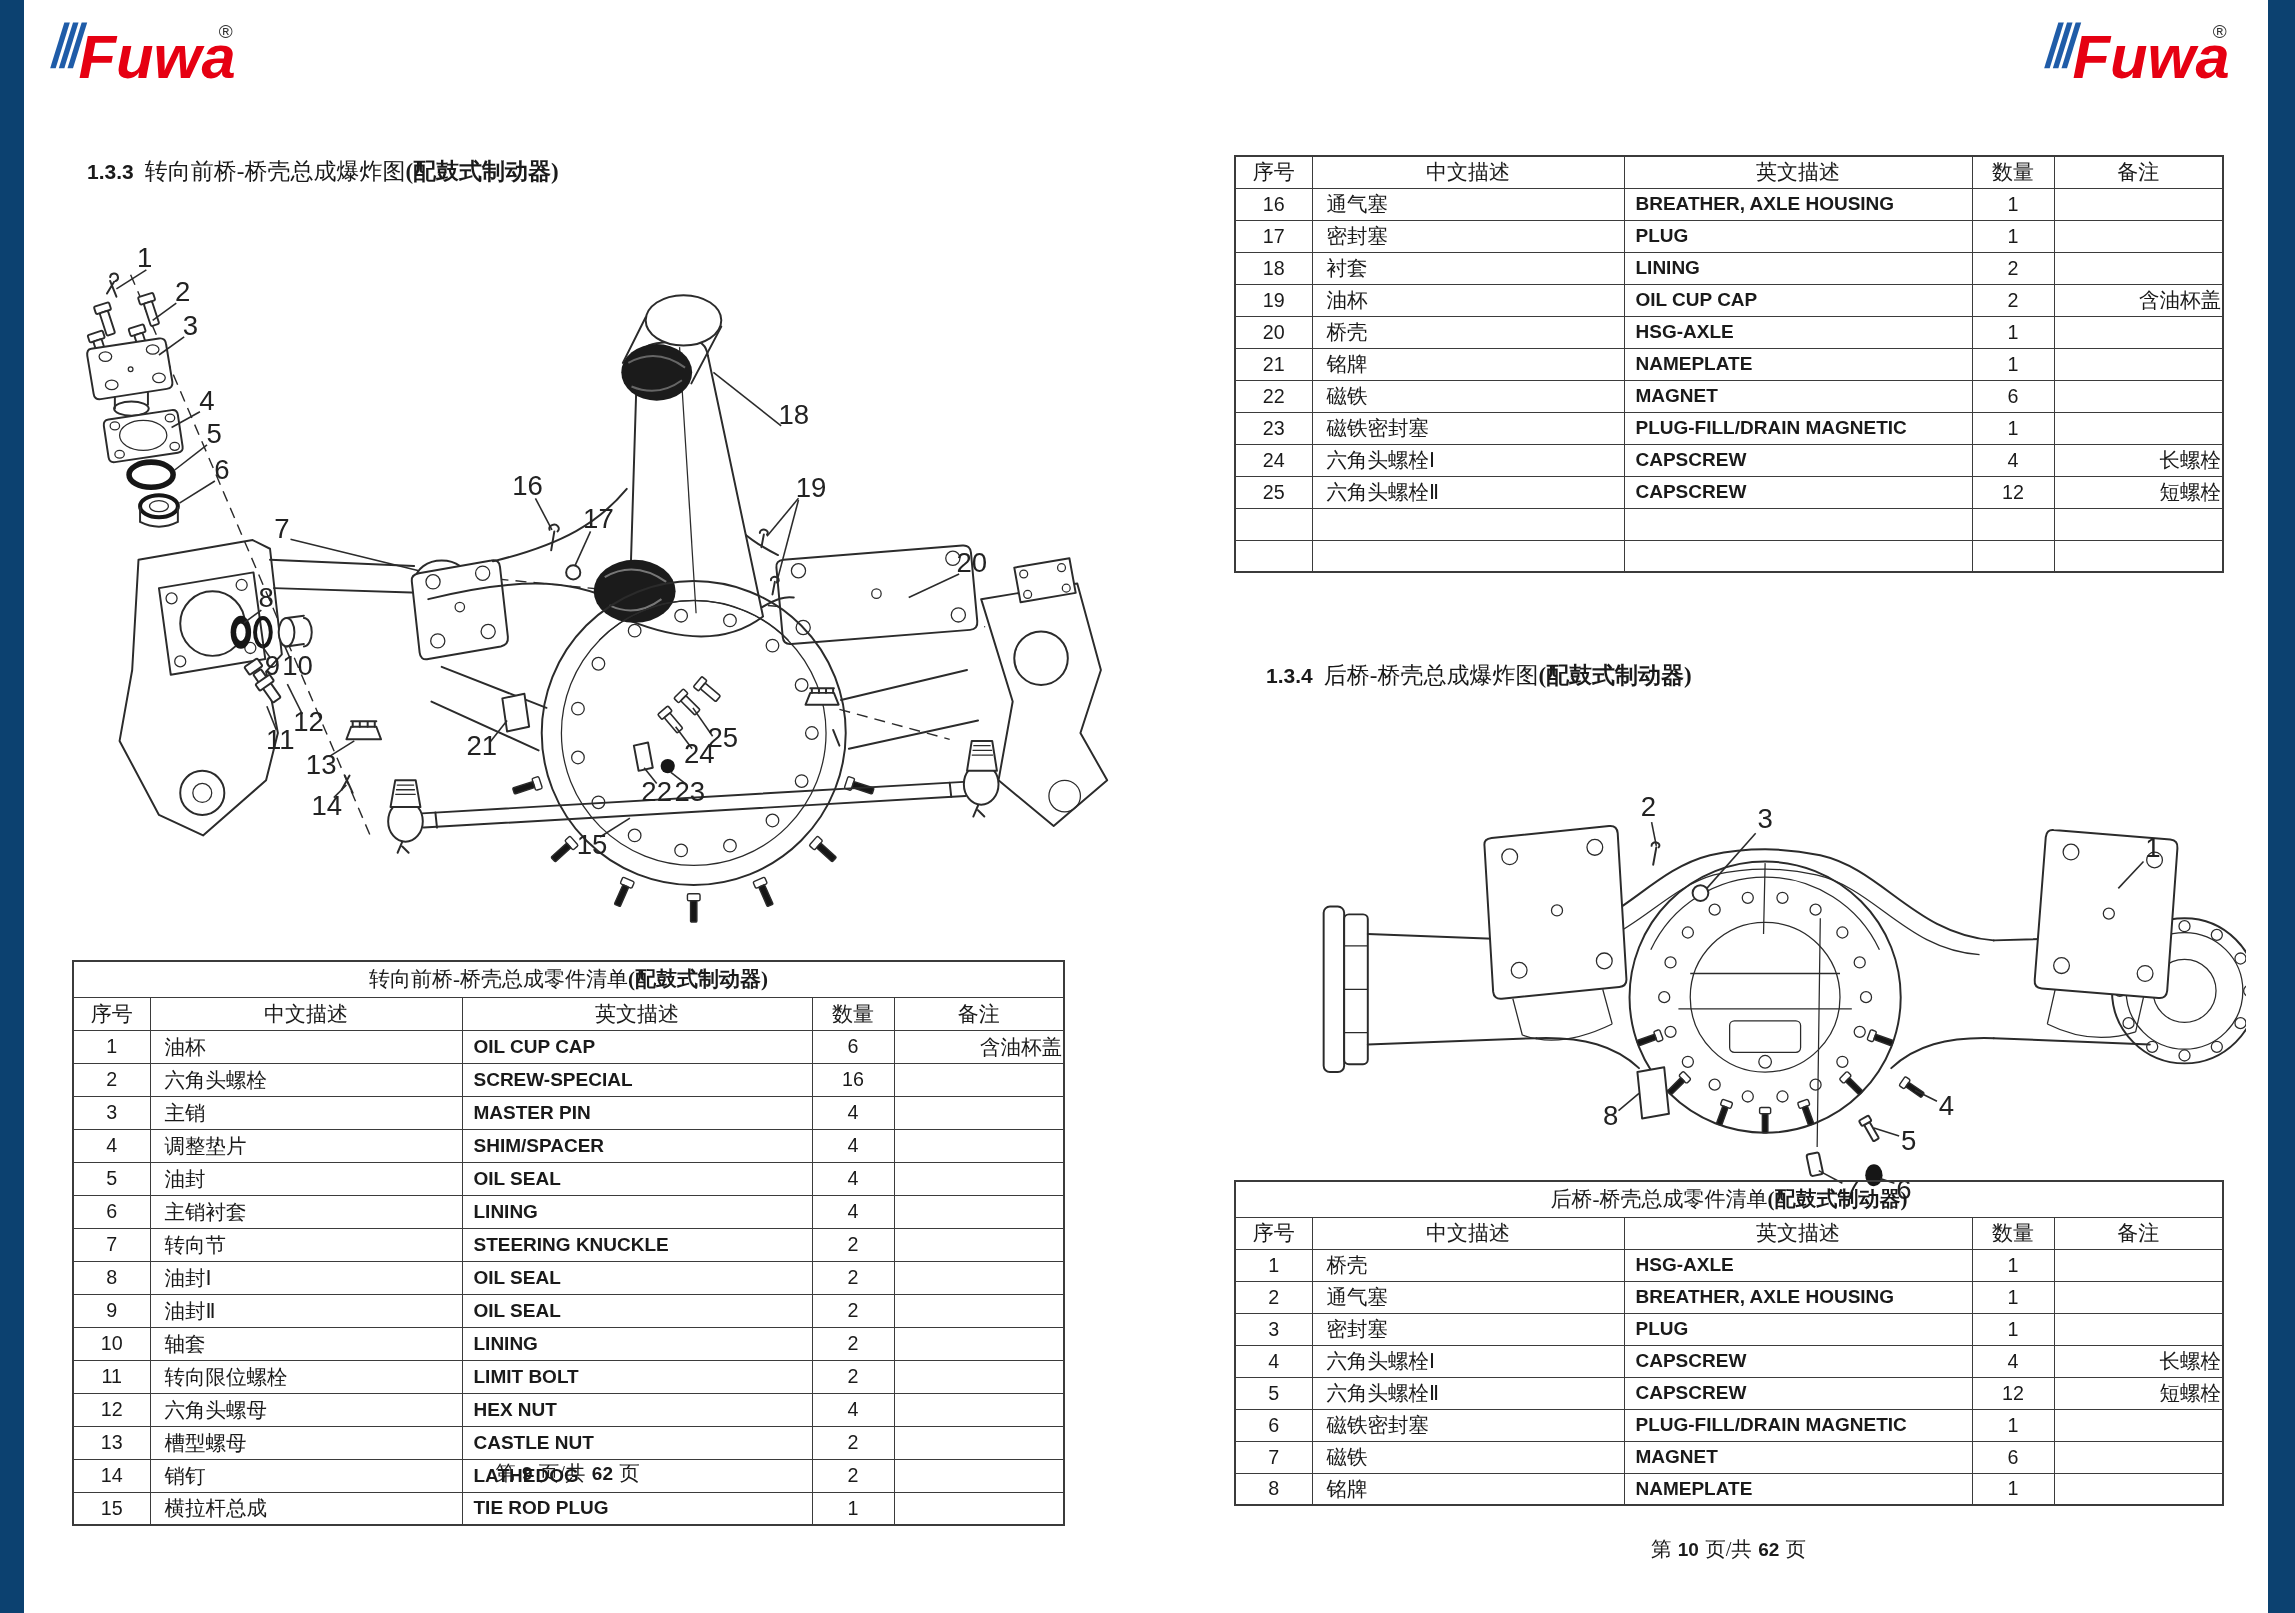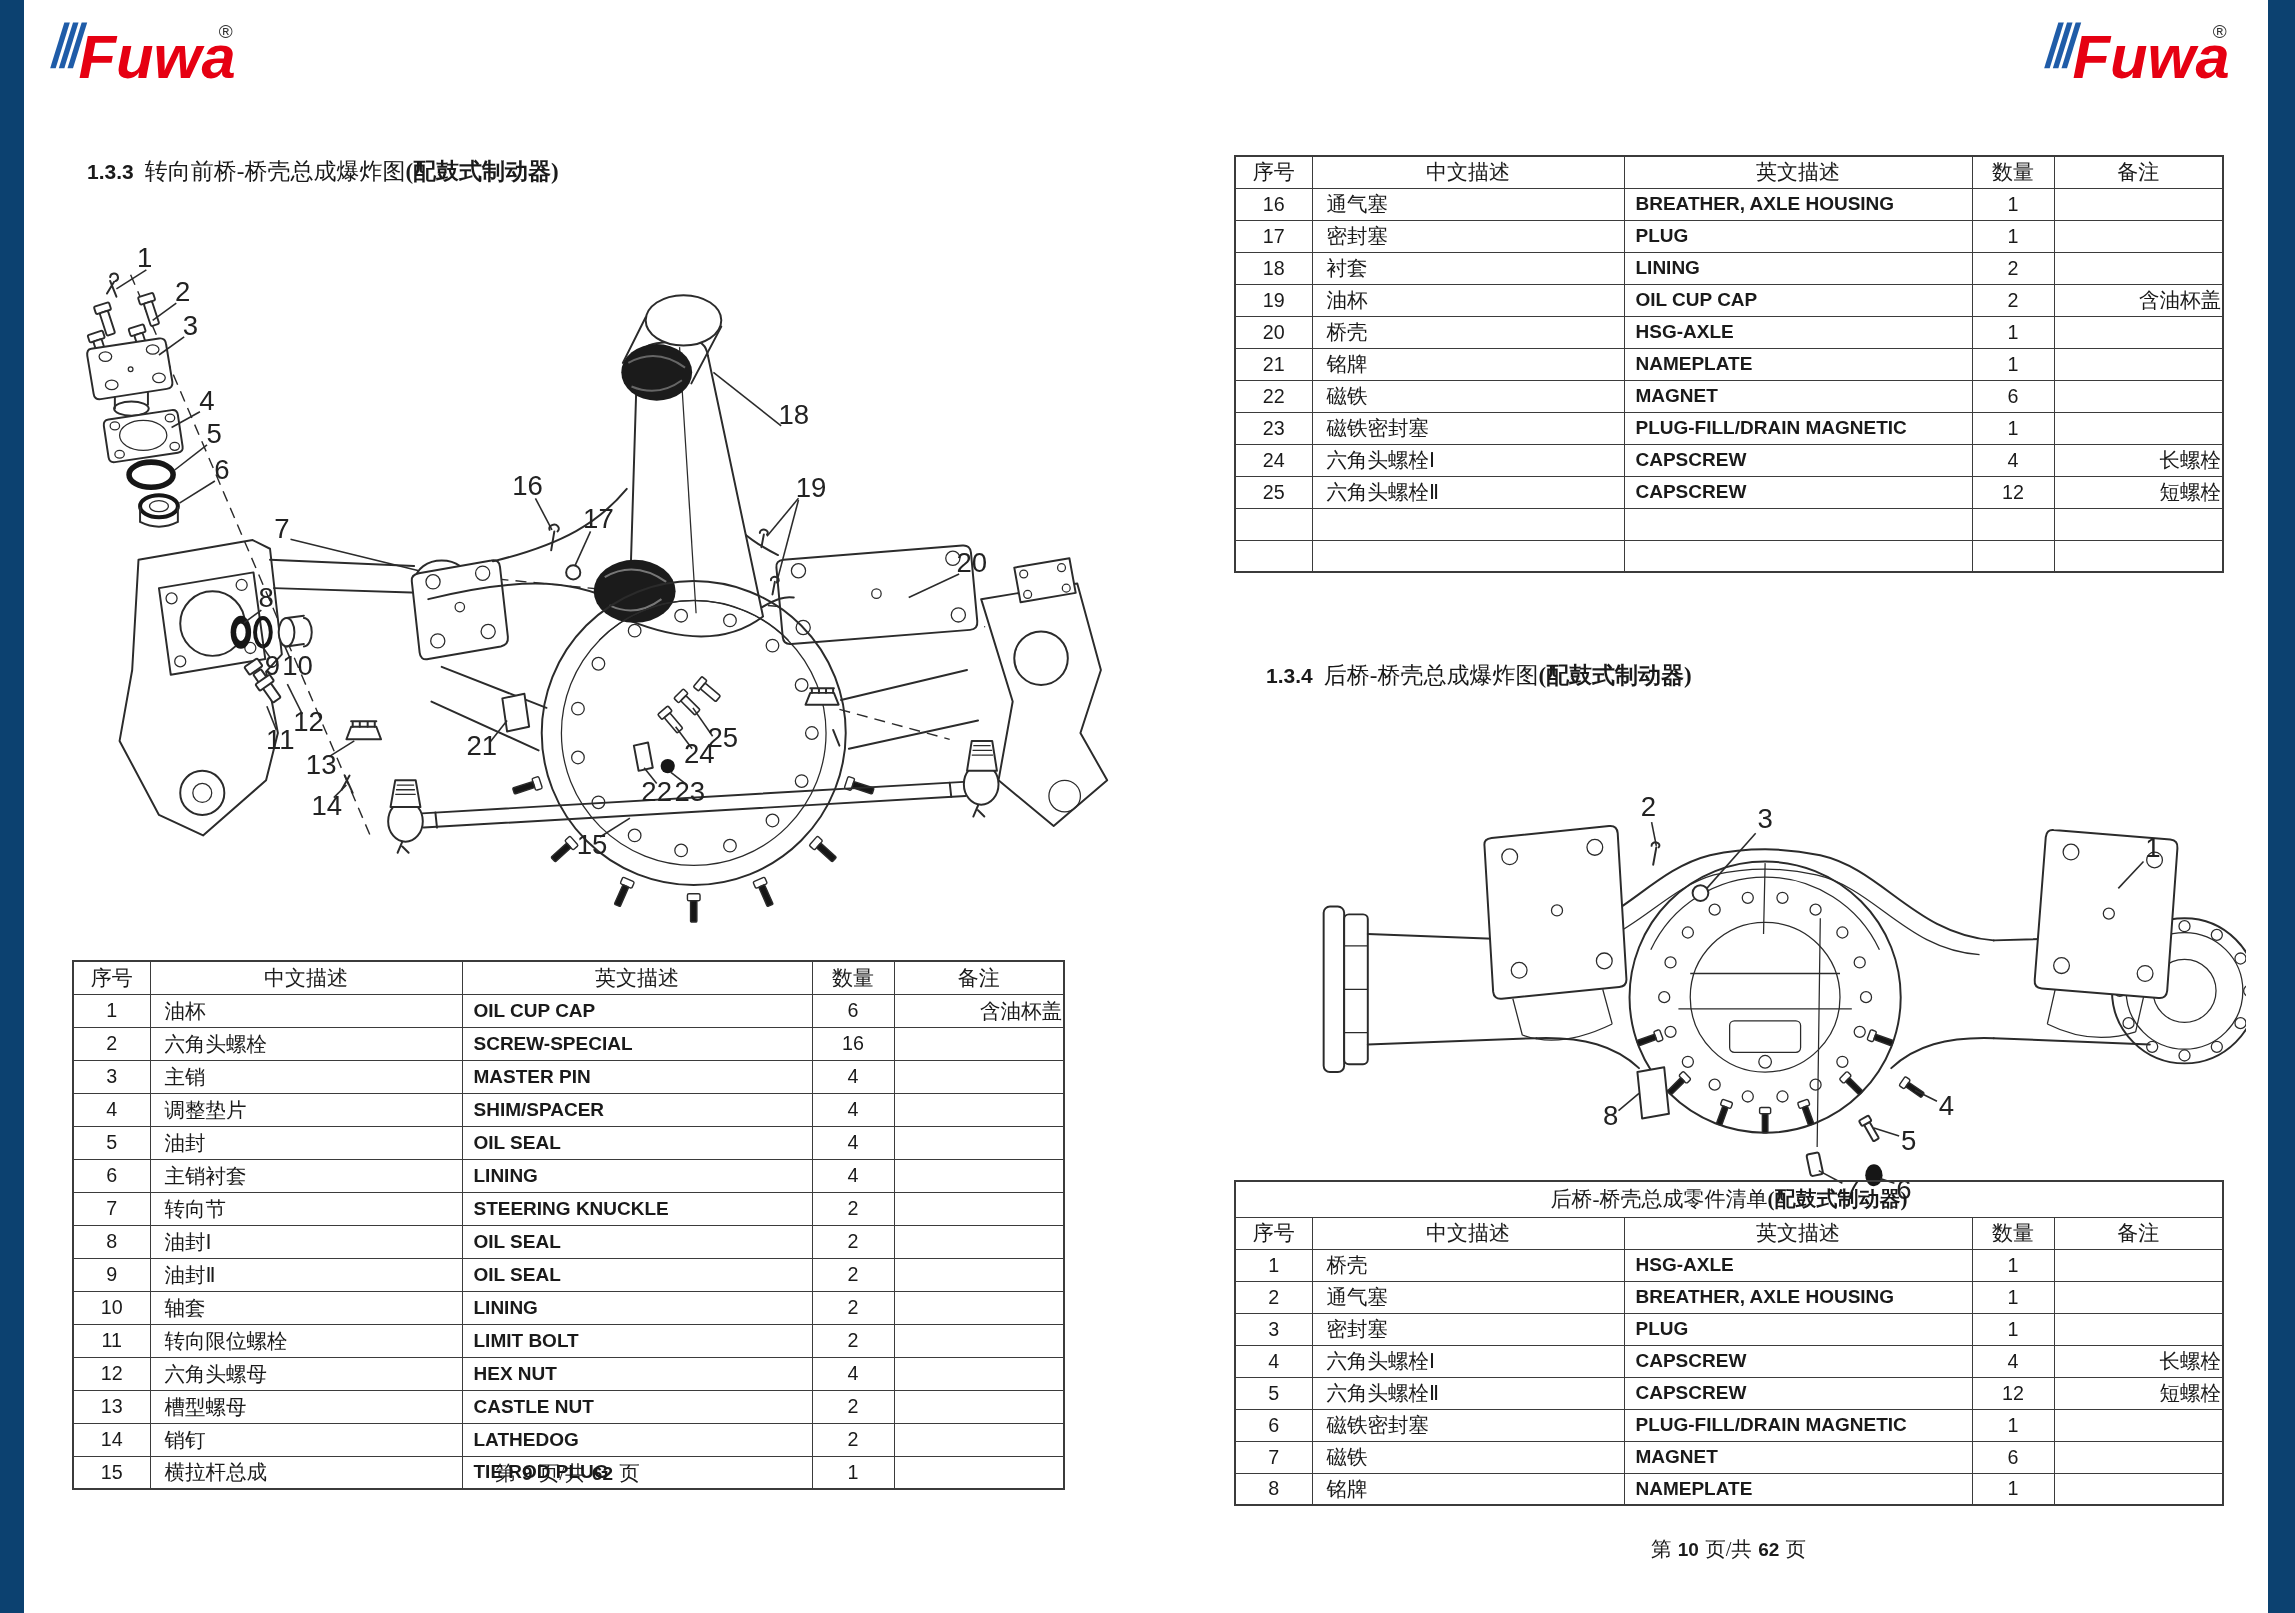--- a/index.html
+++ b/index.html
@@ -335,20 +335,23 @@
 
 <table class="parts-table tbl-left">
   <colgroup>
       <col style="width:77px">
       <col style="width:312px">
       <col style="width:350px">
       <col style="width:82px">
       <col style="width:170px">
     </colgroup>
   <tbody>
+    <tr class="title-row">
+      <td colspan="5"><span>转向前桥-桥壳总成零件清单</span><span class="bold-part">(配鼓式制动器)</span></td>
+    </tr>
     <tr class="head-row">
       <td>序号</td>
       <td>中文描述</td>
       <td>英文描述</td>
       <td>数量</td>
       <td>备注</td>
     </tr>
   </tbody>
   <tbody data-table="left_page.table.rows">
       <tr>

